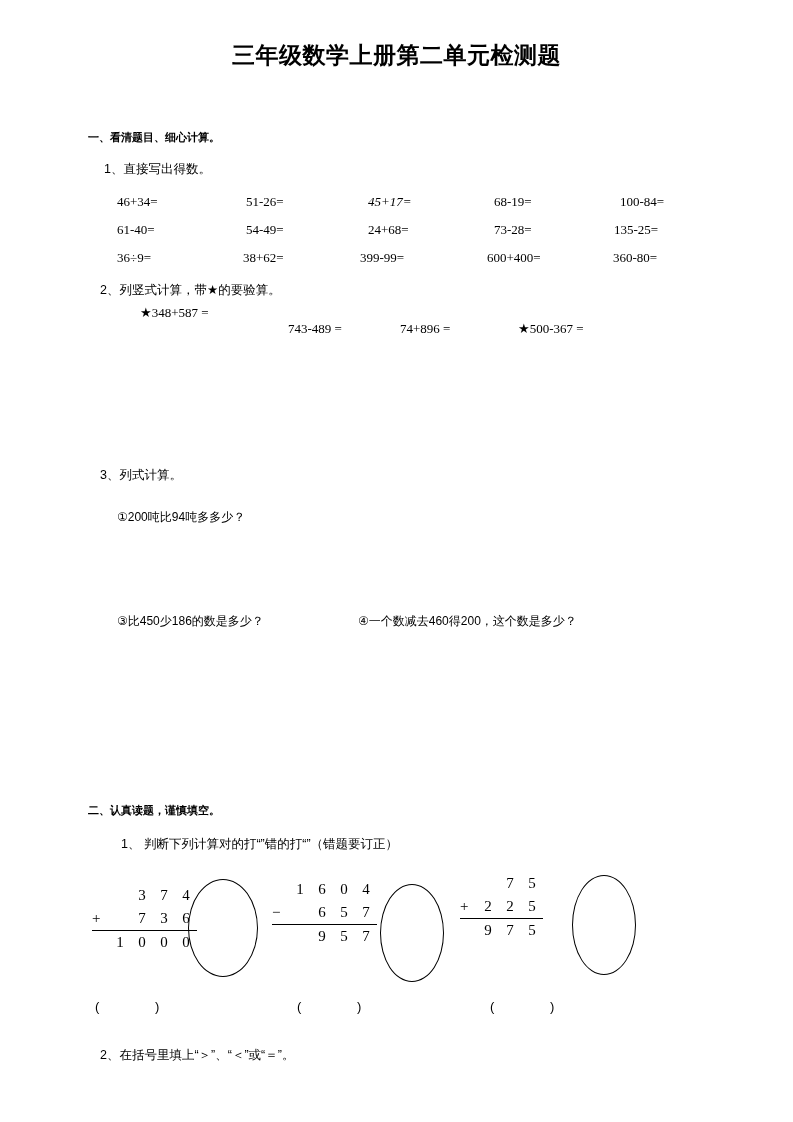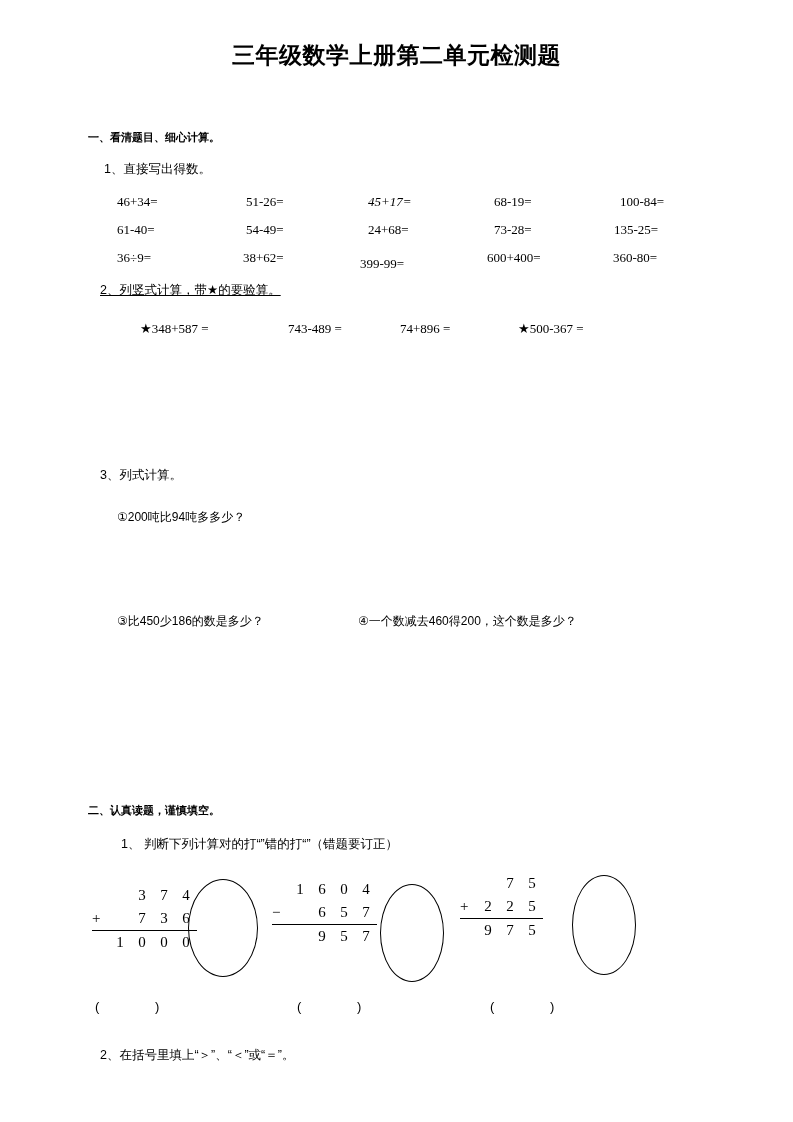--- a/index.html
+++ b/index.html
@@ -154,27 +154,27 @@
   <div class="math" style="left:620px; top:194px;">100-84=</div>
 
   <div class="math" style="left:117px; top:222px;">61-40=</div>
   <div class="math" style="left:246px; top:222px;">54-49=</div>
   <div class="math" style="left:368px; top:222px;">24+68=</div>
   <div class="math" style="left:494px; top:222px;">73-28=</div>
   <div class="math" style="left:614px; top:222px;">135-25=</div>
 
   <div class="math" style="left:117px; top:250px;">36÷9=</div>
   <div class="math" style="left:243px; top:250px;">38+62=</div>
-  <div class="math" style="left:360px; top:256px;">399-99=</div>
+  <div class="math" style="left:360px; top:250px;">399-99=</div>
   <div class="math" style="left:487px; top:250px;">600+400=</div>
   <div class="math" style="left:613px; top:250px;">360-80=</div>
 
-  <div class="txt sub-head" style="left:100px; top:282px;text-decoration:underline;">2、列竖式计算，带★的要验算。</div>
-
-  <div class="math" style="left:140px; top:321px;">★348+587 =</div>
+  <div class="txt sub-head" style="left:100px; top:282px;">2、列竖式计算，带★的要验算。</div>
+
+  <div class="math" style="left:140px; top:305px;">★348+587 =</div>
   <div class="math" style="left:288px; top:321px;">743-489 =</div>
   <div class="math" style="left:400px; top:321px;">74+896 =</div>
   <div class="math" style="left:518px; top:321px;">★500-367 =</div>
 
   <div class="txt sub-head" style="left:100px; top:467px;">3、列式计算。</div>
 
   <div class="txt prob-cn" style="left:117px; top:509px;">①200吨比94吨多多少？</div>
 
   <div class="txt prob-cn" style="left:117px; top:613px;">③比450少186的数是多少？</div>
   <div class="txt prob-cn" style="left:358px; top:613px;">④一个数减去460得200，这个数是多少？</div>

